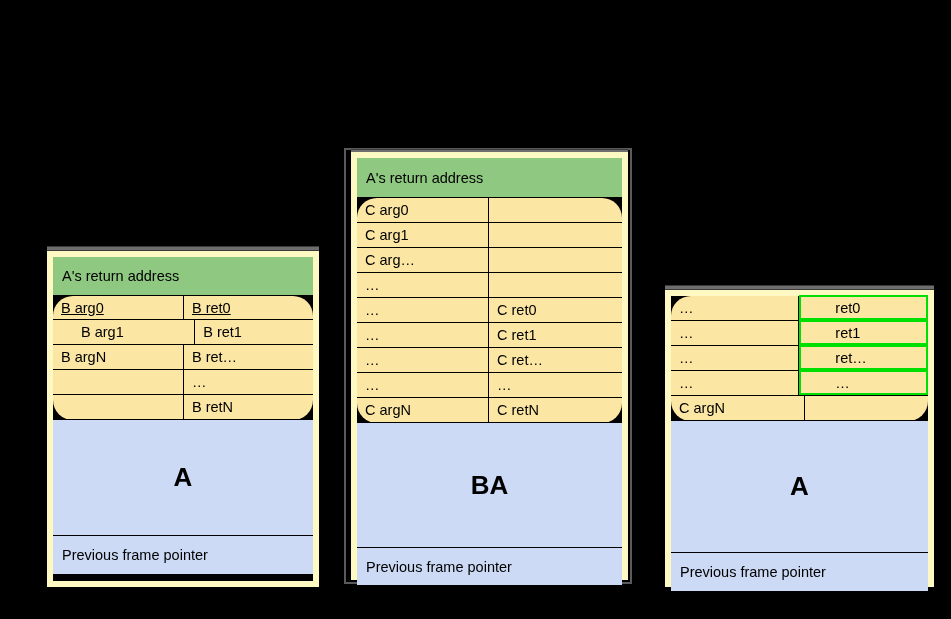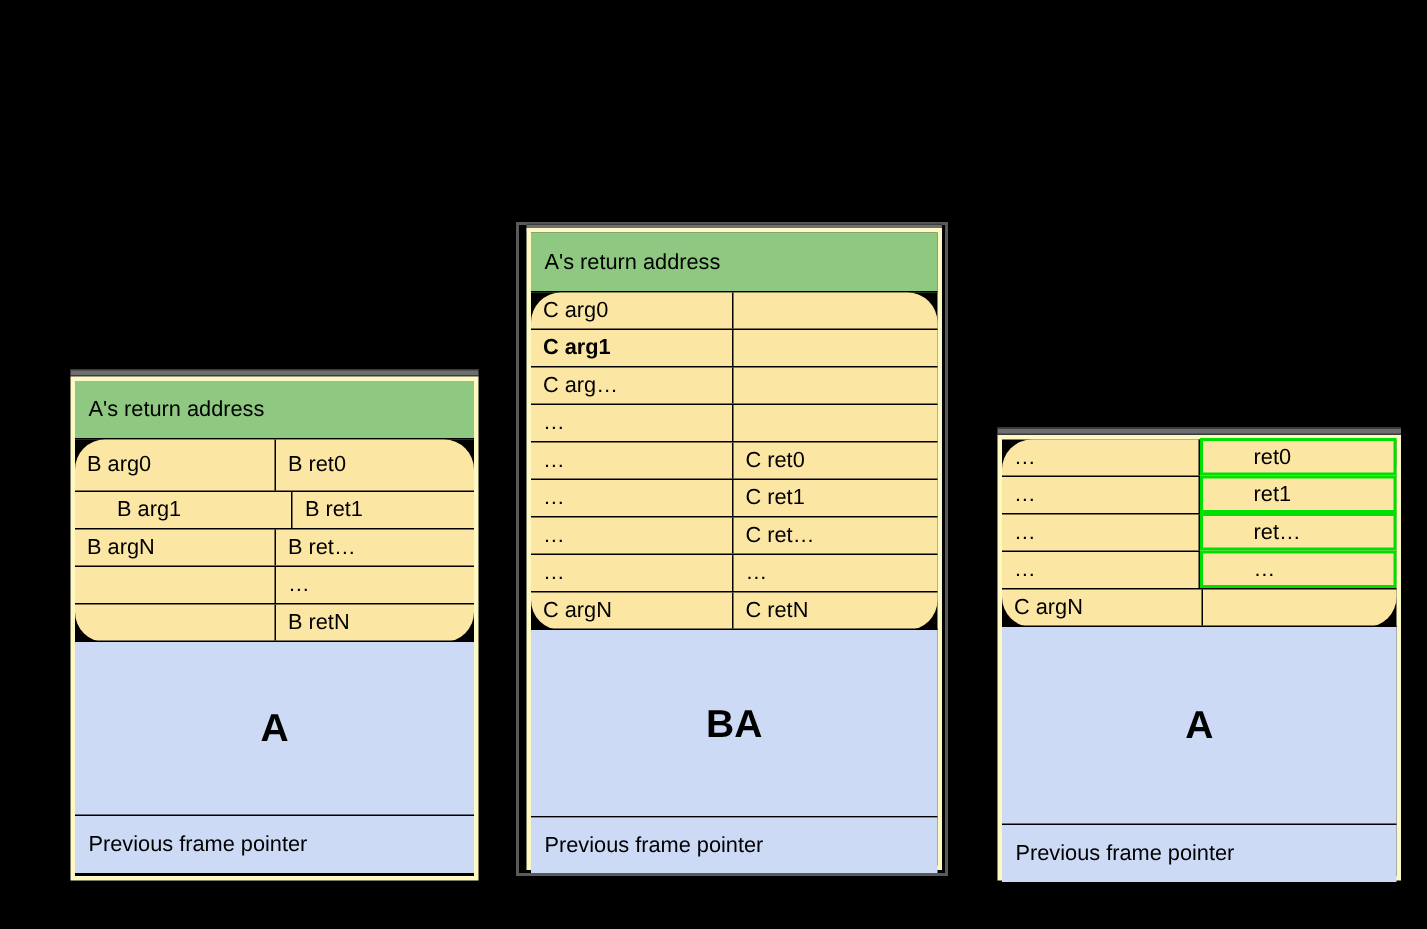--- a/index.html
+++ b/index.html
@@ -21,21 +21,21 @@
     height: 5px;
     background: #6e6e6e;
     border-top: 1px solid #3b3b3b;
     border-bottom: 1px solid #3b3b3b;
     box-sizing: border-box;
   }
 
   .frame {
     position: absolute;
     box-sizing: border-box;
-    border: 3px solid #fef9c3;
+    border: 6px solid #fef9c3;
   }
 
   
   .row {
     display: flex;
     box-sizing: border-box;
     width: 100%;
     border-bottom: 1px solid #000000;
   }
   .row:last-child { border-bottom: none; }
@@ -112,21 +112,21 @@
 </head>
 <body>
 
 <div class="topcap" style="left:47px; top:246px; width:272px;"></div>
 
 <div class="frame" style="left:47px; top:251px; width:272px; height:336px;">
 
   <div class="header-green" style="height:39px;">A's return address</div>
 
   <div class="rows-yellow">
-    <div class="row" style="height:35px;">
+    <div class="row" style="height:24px;text-decoration:underline;">
       <div class="cell left" style="width:136px;">B arg0</div>
       <div class="cell" style="width:134px;">B ret0</div>
     </div>
     <div class="row" style="height:25px;">
       <div class="cell left" style="width:159px;padding-left:28px;">B arg1</div>
       <div class="cell" style="width:134px;">B ret1</div>
     </div>
     <div class="row" style="height:25px;text-align:center;">
       <div class="cell left" style="width:136px;">B argN</div>
       <div class="cell" style="width:134px;">B ret…</div>
@@ -153,21 +153,21 @@
 <div class="frame" style="left:351px; top:152px; width:277px; height:428px;">
 
   <div class="header-green" style="height:40px;">A's return address</div>
 
   <div class="rows-yellow">
     <div class="row" style="height:25px;">
       <div class="cell left" style="width:137px;">C arg0</div>
       <div class="cell" style="width:138px;"></div>
     </div>
     <div class="row" style="height:25px;">
-      <div class="cell left" style="width:137px;font-weight:bold;">C arg1</div>
+      <div class="cell left" style="width:137px;">C arg1</div>
       <div class="cell" style="width:138px;"></div>
     </div>
     <div class="row" style="height:25px;">
       <div class="cell left" style="width:137px;">C arg…</div>
       <div class="cell" style="width:138px;"></div>
     </div>
     <div class="row" style="height:25px;">
       <div class="cell left" style="width:137px;">…</div>
       <div class="cell" style="width:138px;"></div>
     </div>

